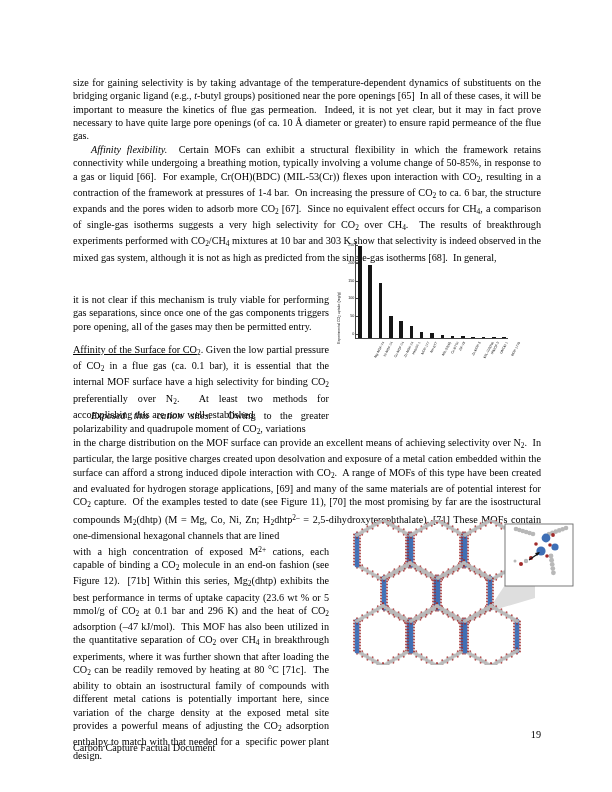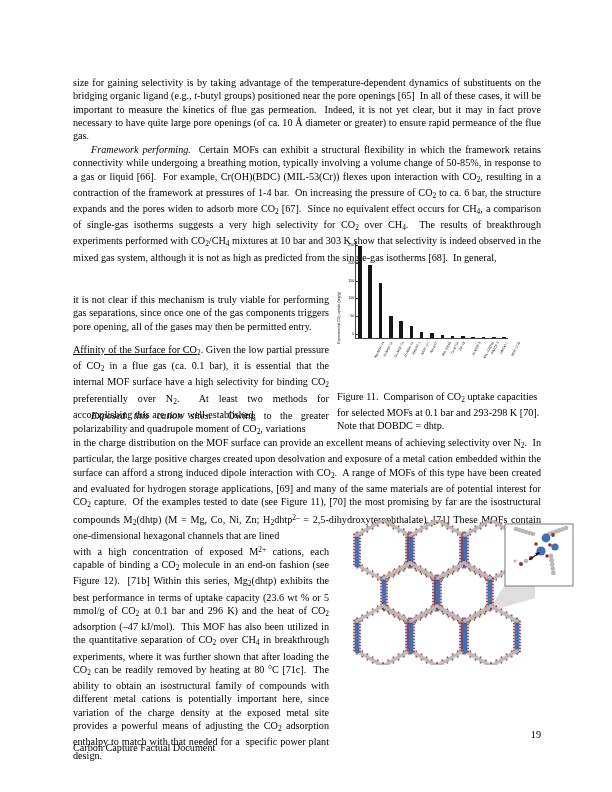--- a/index.html
+++ b/index.html
@@ -168,21 +168,21 @@
 
   <div class="para full" style="left:72px; top:76px; width:468px;">
     size for gaining selectivity is by taking advantage of the temperature-dependent dynamics of substituents
     on the bridging organic ligand (e.g., <i>t</i>-butyl groups) positioned near the pore openings [65]&nbsp; In all of these
     cases, it will be important to measure the kinetics of flue gas permeation.&nbsp; Indeed, it is not yet clear, but it
     may in fact prove necessary to have quite large pore openings (of ca. 10 Å diameter or greater) to ensure
     rapid permeance of the flue gas.
   </div>
 
   <div class="para full" style="left:72px; top:143px; width:468px; text-indent:18px;">
-    <span class="ital">Framework performing.</span>&nbsp;
+    <span class="ital">Affinity flexibility.</span>&nbsp;
     Certain MOFs can exhibit a structural flexibility in which the framework retains
     connectivity while undergoing a breathing motion, typically involving a volume change of 50-85%, in
     response to a gas or liquid [66].&nbsp; For example, Cr(OH)(BDC) (MIL-53(Cr)) flexes upon interaction with
     CO<sub>2</sub>, resulting in a contraction of the framework at pressures of 1-4 bar.&nbsp; On increasing the pressure of
     CO<sub>2</sub> to ca. 6 bar, the structure expands and the pores widen to adsorb more CO<sub>2</sub> [67].&nbsp; Since no
     equivalent effect occurs for CH<sub>4</sub>, a comparison of single-gas isotherms suggests a very high selectivity for
     CO<sub>2</sub> over CH<sub>4</sub>.&nbsp; The results of breakthrough experiments performed with CO<sub>2</sub>/CH<sub>4</sub> mixtures at 10 bar and
     303 K show that selectivity is indeed observed in the mixed gas system, although it is not as high as
     predicted from the single-gas isotherms [68].&nbsp; In general,
   </div>
@@ -286,25 +286,20 @@
         <div class="xlabel" style="left: 88.0373px; top: 2px;">Cu-BTTri</div>
         <div class="xlabel" style="left: 97.904px; top: 2px;">ZIF-78</div>
         <div class="xlabel" style="left: 107.771px; top: 2px;">Zn-MOF-5</div>
         <div class="xlabel" style="left: 117.637px; top: 2px;">MIL-100(Fe)</div>
         <div class="xlabel" style="left: 127.504px; top: 2px;">IRMOF-3</div>
         <div class="xlabel" style="left: 137.371px; top: 2px;">UMCM-1</div>
         <div class="xlabel" style="left: 147.237px; top: 2px;">MOF-177b</div>
       </div>
   </div>
 
-  <div class="caption" style="left:336px; top:390px; width:208px;">
-    Figure 11.&nbsp; Comparison of CO<sub>2</sub> uptake
-    capacities for selected MOFs at 0.1 bar and
-    293-298 K [70]. Note that DOBDC = dhtp.
-  </div>
 
   <div class="fig12">
     <svg width="240" height="145" viewBox="0 0 240 145">
       <defs>
         <g id="chainH">
           
         </g>
       </defs>
 
       <polygon points="150,92 198,20 198,78" fill="#dedede"></polygon>

